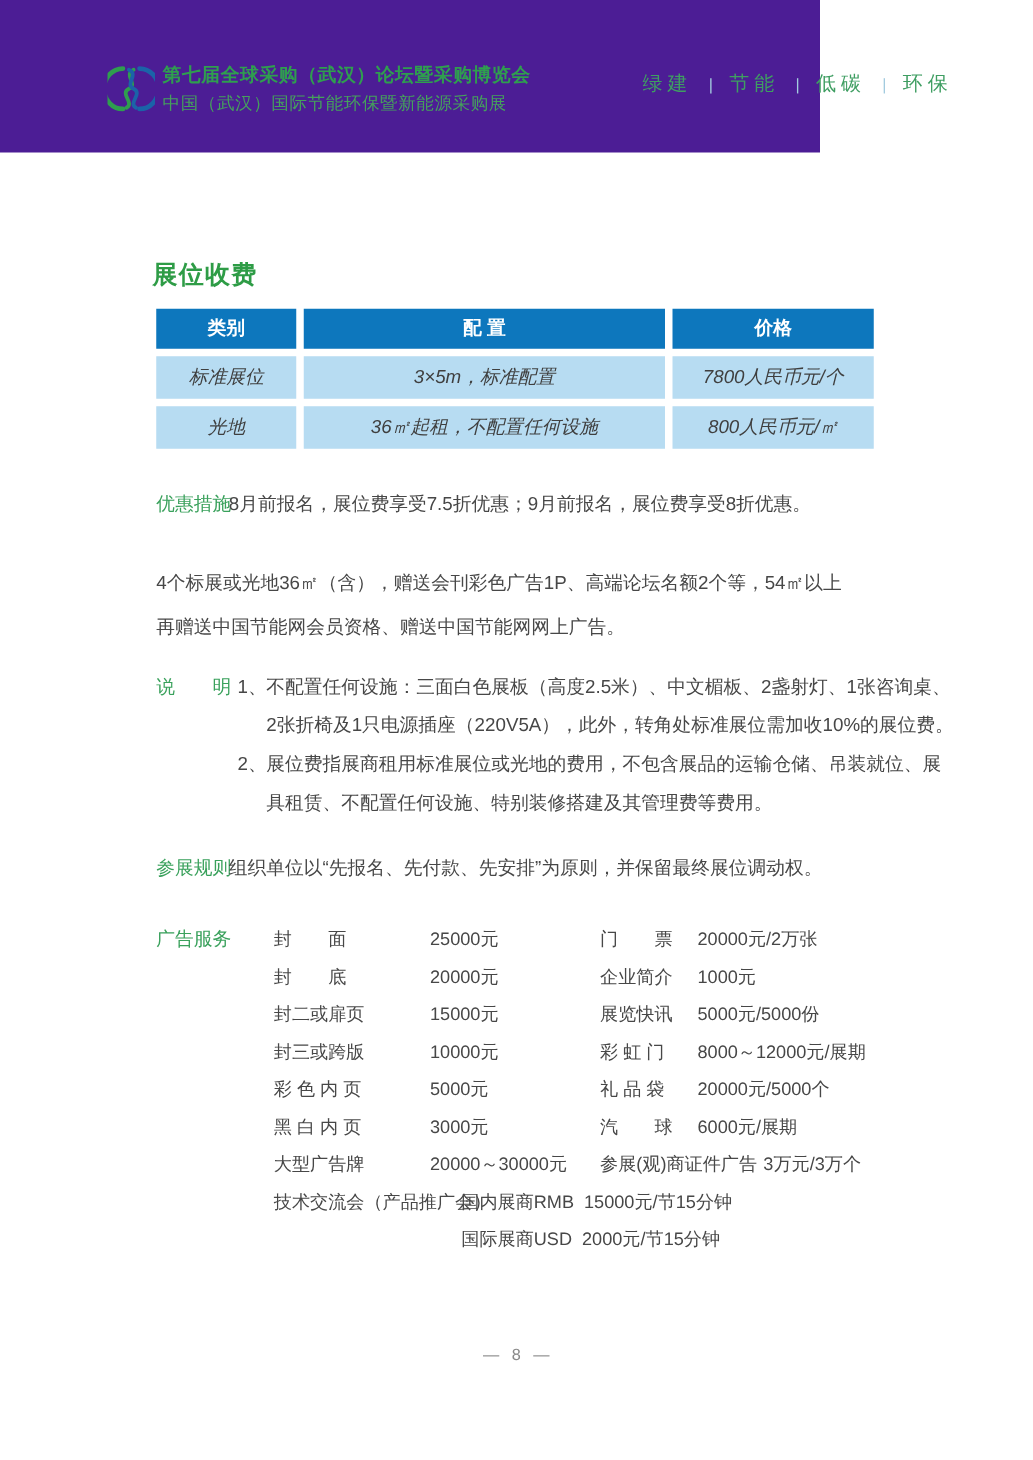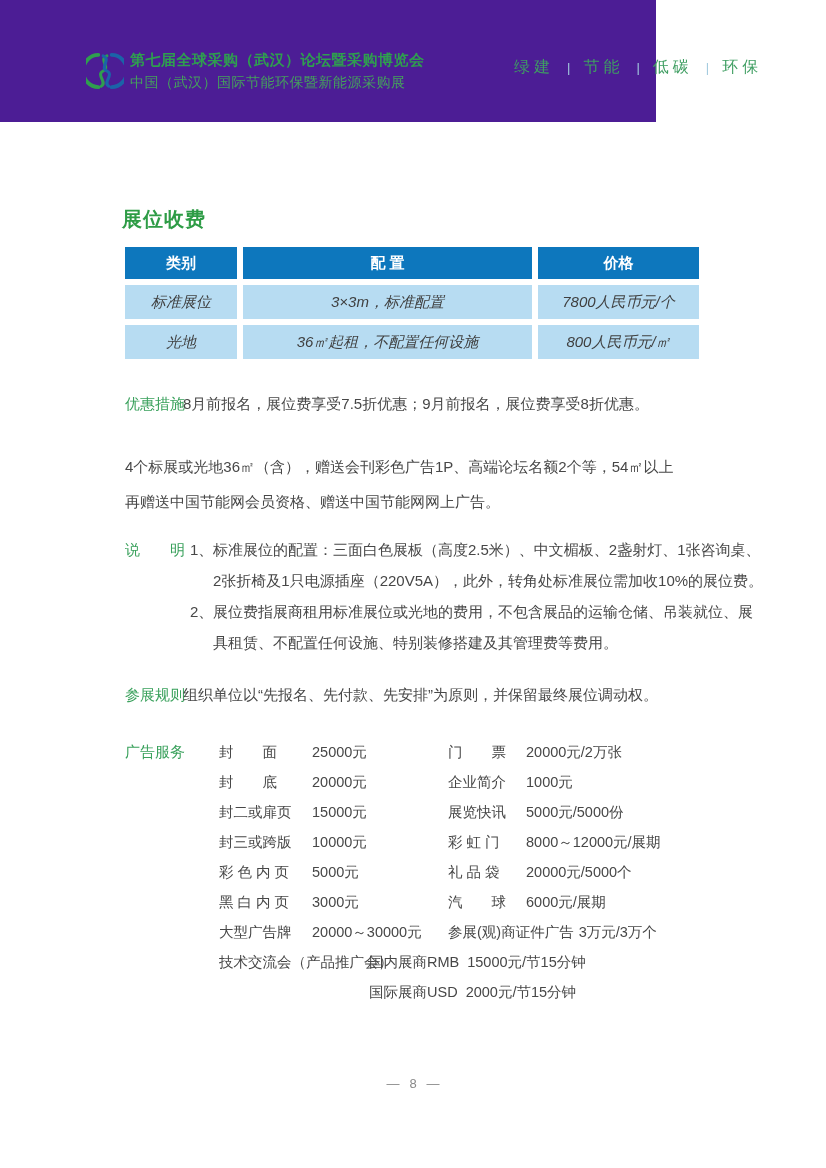--- a/index.html
+++ b/index.html
@@ -70,21 +70,21 @@
   .sec-body { font-size:15px; color:#474747; line-height:24px; }
   .lh35 .sec-label, .lh35 .sec-body { line-height:35px; }
   .lh31 .sec-label, .lh31 .sec-body { line-height:31px; }
   .note-item { display:flex; padding-left:7px; }
   .note-num { flex:none; width:23px; }
   .sec-line, .note-line { white-space:nowrap; }
 
   
   .ad-row { display:flex; line-height:30px; font-size:14.5px; white-space:nowrap; }
   .ad-l  { flex:none; width:93px; }
-  .ad-lp { flex:none; width:136px; }
+  .ad-lp { flex:none; width:136px;margin-left:32px; }
   .ad-r  { flex:none; min-width:73px; margin-right:5px; }
   .ad-rp { flex:none; }
   .tech-label { flex:none; width:150px; }
   .tech-sub { flex:none; margin-right:8px; }
 
   
   .footer {
     position:absolute; left:0; top:1076px; width:826px;
     display:flex; justify-content:center; align-items:center; gap:10px;
     font-size:13px; color:#8a8a8a;
@@ -120,21 +120,21 @@
   </div>
 
   <div class="page-title">展位收费</div>
 
   <div class="fee-table">
     <div class="cell head">类别</div>
     <div class="cell head">配 置</div>
     <div class="cell head">价格</div>
 
     <div class="cell data">标准展位</div>
-    <div class="cell data">3×3m，标准配置</div>
+    <div class="cell data">3×5m，标准配置</div>
     <div class="cell data">7800人民币元/个</div>
 
     <div class="cell data">光地</div>
     <div class="cell data">36㎡起租，不配置任何设施</div>
     <div class="cell data">800人民币元/㎡</div>
   </div>
 
   <div class="section" style="top:392px;">
     <div class="sec-label">优惠措施</div>
     <div class="sec-body">
@@ -148,21 +148,21 @@
       <div class="sec-line">再赠送中国节能网会员资格、赠送中国节能网网上广告。</div>
     </div>
   </div>
 
   <div class="section lh31" style="top:534px;">
     <div class="sec-label">说　　明</div>
     <div class="sec-body">
       <div class="note-item">
         <div class="note-num">1、</div>
         <div>
-          <div class="note-line">标准展位的配置：三面白色展板（高度2.5米）、中文楣板、2盏射灯、1张咨询桌、</div>
+          <div class="note-line">不配置任何设施：三面白色展板（高度2.5米）、中文楣板、2盏射灯、1张咨询桌、</div>
           <div class="note-line">2张折椅及1只电源插座（220V5A），此外，转角处标准展位需加收10%的展位费。</div>
         </div>
       </div>
       <div class="note-item">
         <div class="note-num">2、</div>
         <div>
           <div class="note-line">展位费指展商租用标准展位或光地的费用，不包含展品的运输仓储、吊装就位、展</div>
           <div class="note-line">具租赁、不配置任何设施、特别装修搭建及其管理费等费用。</div>
         </div>
       </div>

